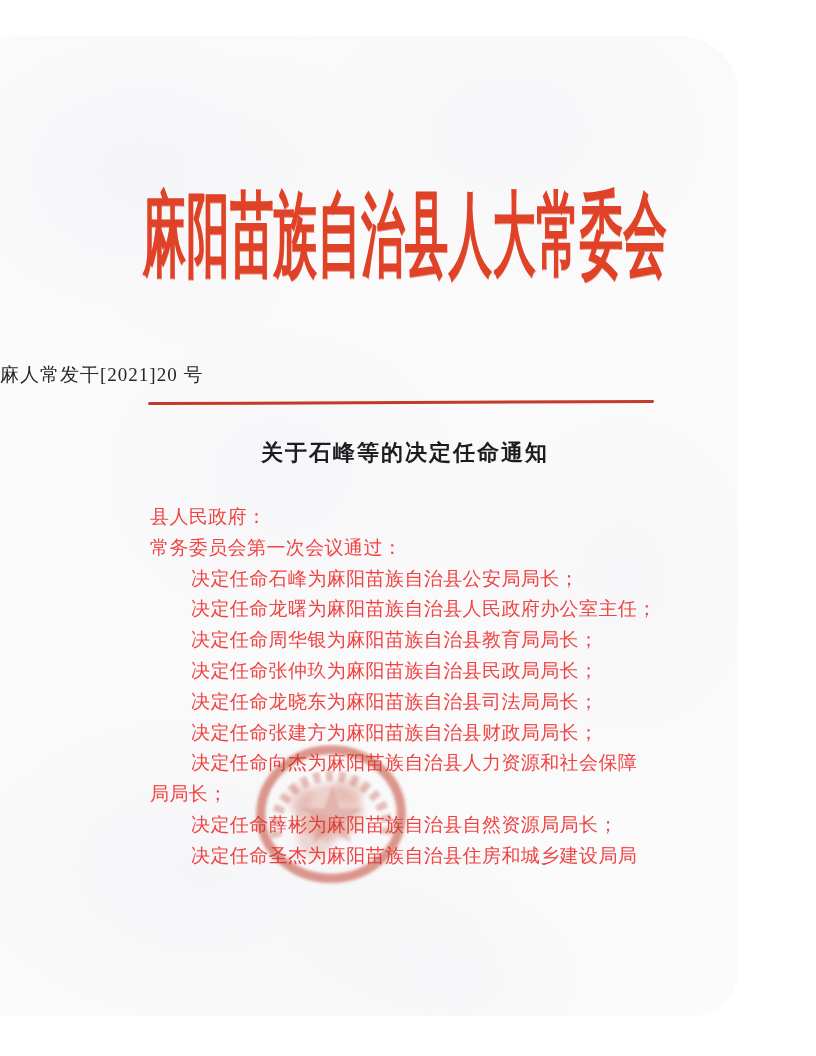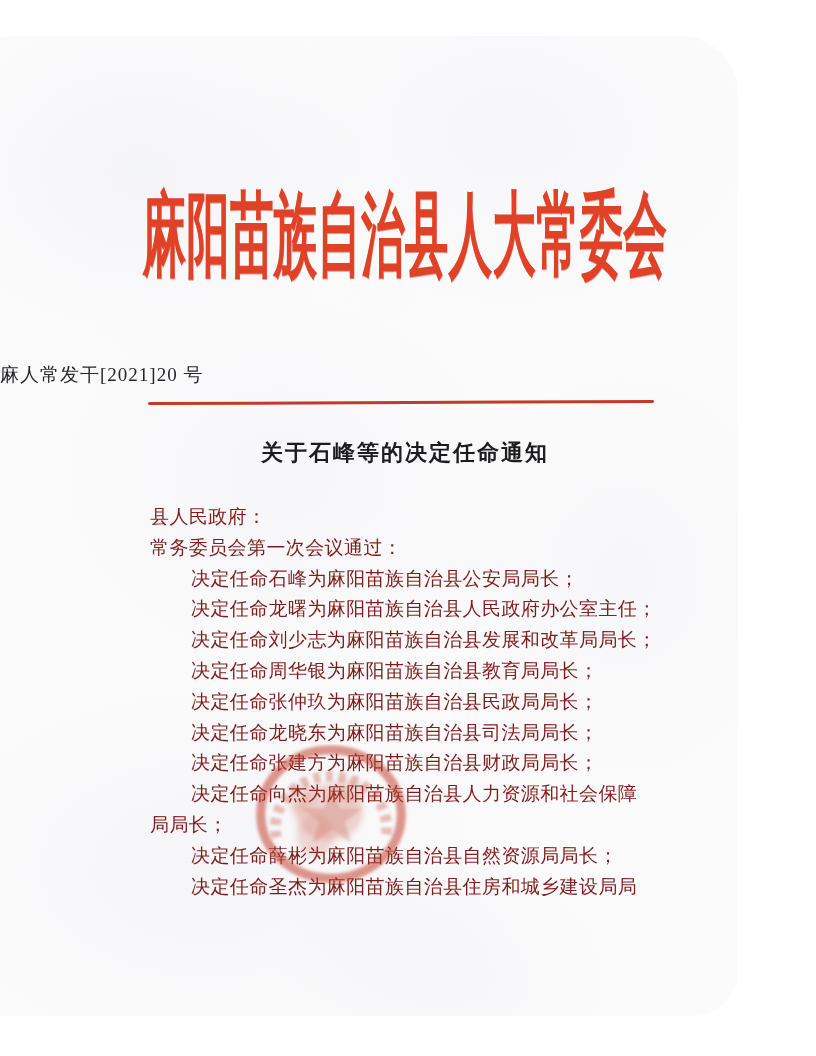--- a/index.html
+++ b/index.html
@@ -59,21 +59,21 @@
   .subject{
     position:absolute;left:0;top:438px;width:810px;
     text-align:center;
     font-size:22px;font-weight:bold;letter-spacing:2px;
     color:#1d1d1f;
   }
 
   .body-lines{
     position:absolute;left:150px;top:502px;width:530px;
     font-size:19px;line-height:30.8px;
-    color:#7f1d1d;
+    color:#ef4444;
     letter-spacing:0.4px;
   }
   .body-lines .line{white-space:nowrap;}
   .body-lines .ind{text-indent:41px;}
 
   .seal{
     position:absolute;left:249px;top:744px;
     width:166px;height:150px;
   }
 </style>
@@ -92,21 +92,20 @@
 
   <div class="red-rule"></div>
 
   <div class="subject">关于石峰等的决定任命通知</div>
 
   <div class="body-lines">
     <div class="line">县人民政府：</div>
     <div class="line">常务委员会第一次会议通过：</div>
     <div class="line ind">决定任命石峰为麻阳苗族自治县公安局局长；</div>
     <div class="line ind">决定任命龙曙为麻阳苗族自治县人民政府办公室主任；</div>
-    <div class="line ind">决定任命刘少志为麻阳苗族自治县发展和改革局局长；</div>
     <div class="line ind">决定任命周华银为麻阳苗族自治县教育局局长；</div>
     <div class="line ind">决定任命张仲玖为麻阳苗族自治县民政局局长；</div>
     <div class="line ind">决定任命龙晓东为麻阳苗族自治县司法局局长；</div>
     <div class="line ind">决定任命张建方为麻阳苗族自治县财政局局长；</div>
     <div class="line ind">决定任命向杰为麻阳苗族自治县人力资源和社会保障</div>
     <div class="line">局局长；</div>
     <div class="line ind">决定任命薛彬为麻阳苗族自治县自然资源局局长；</div>
     <div class="line ind">决定任命圣杰为麻阳苗族自治县住房和城乡建设局局</div>
   </div>
 

